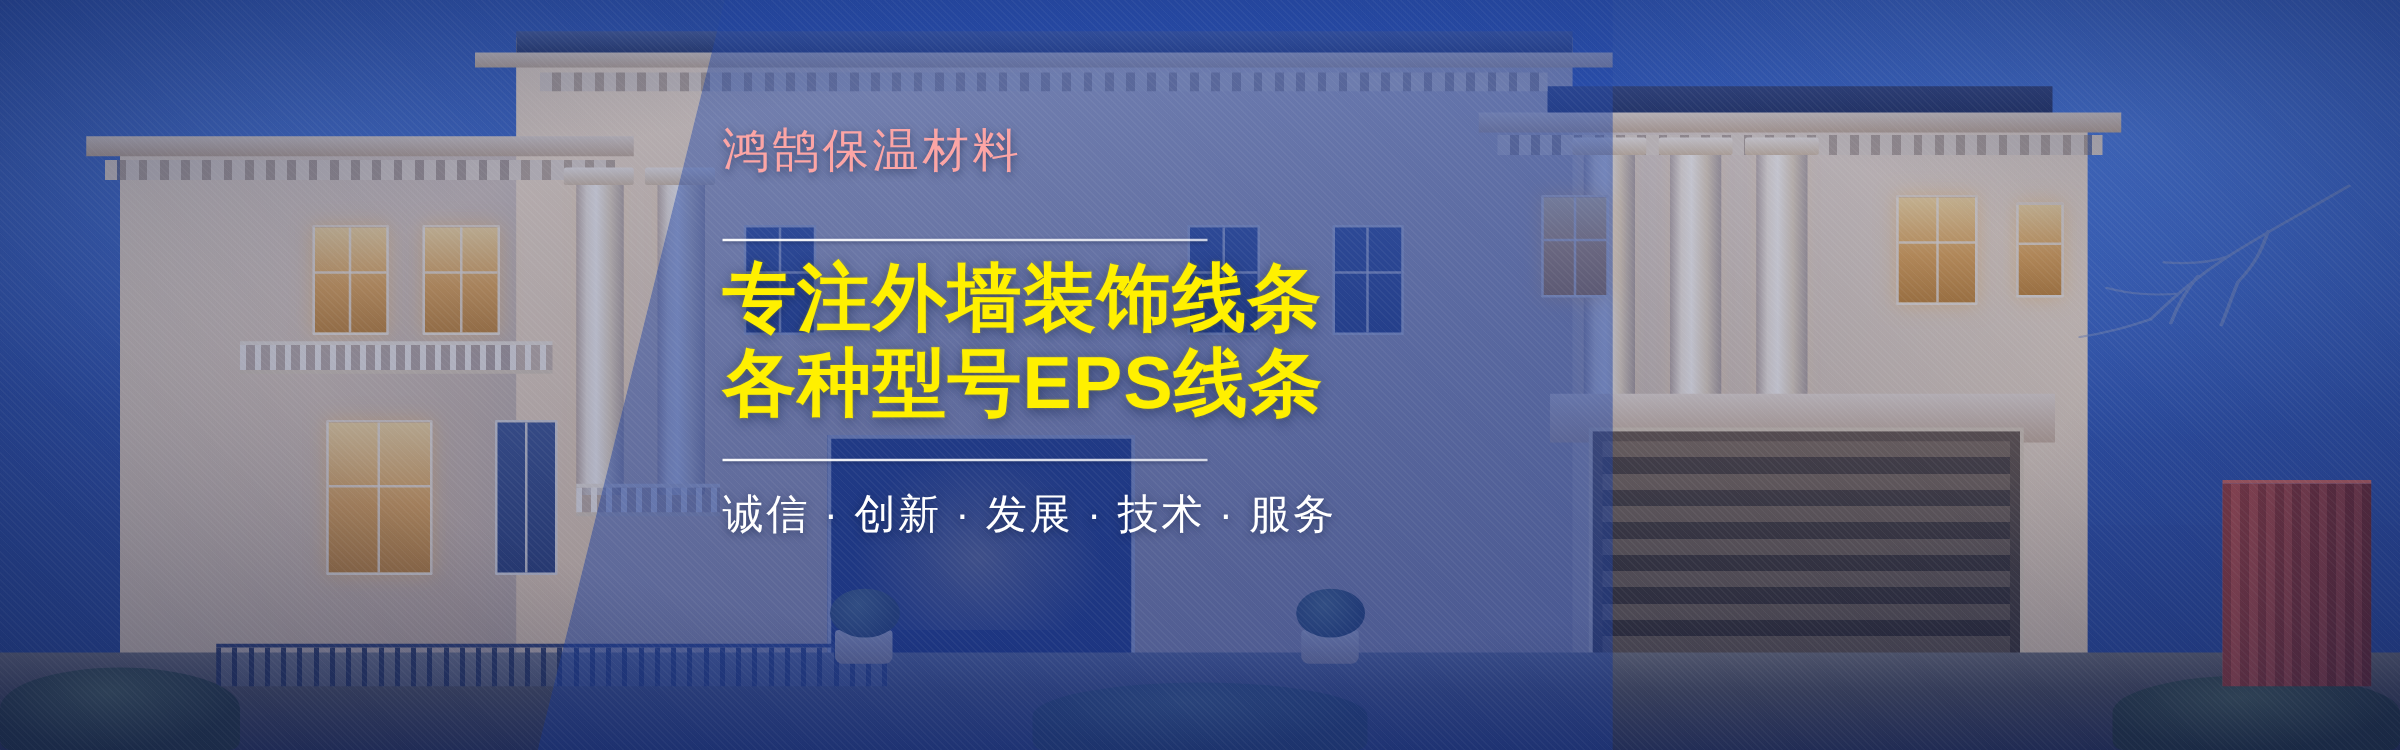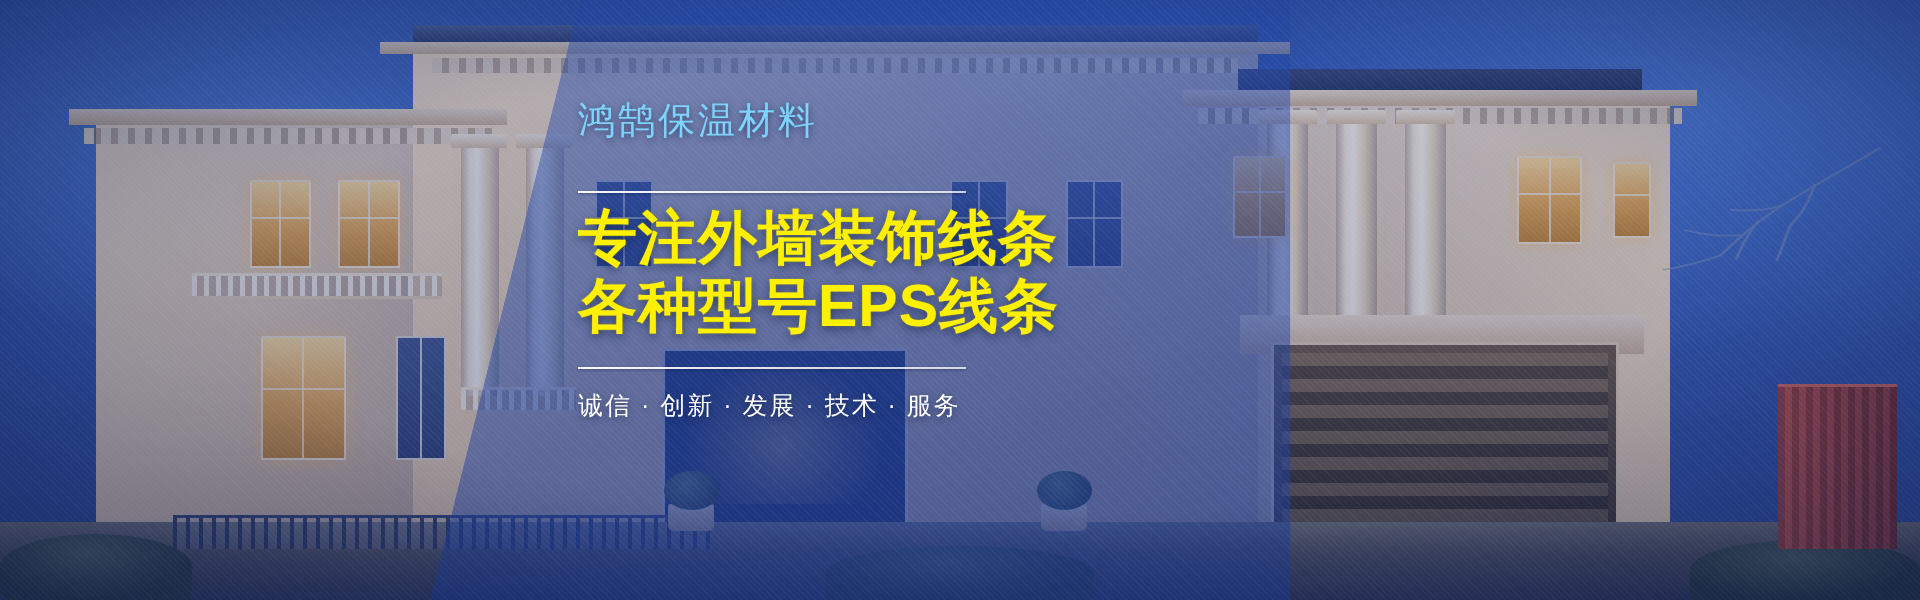--- a/index.html
+++ b/index.html
@@ -172,21 +172,21 @@
     position:absolute;inset:0;pointer-events:none;
     background:radial-gradient(ellipse at 50% 48%,rgba(0,0,0,0) 52%,rgba(10,20,55,.38) 100%);
   }
 
   
   .copy{
     position:absolute;left:578px;top:98px;width:700px;
     z-index:30;
   }
   .brand{
-    color:#7dd3fc;
+    color:#fca5a5;
     font-size:37px;
     letter-spacing:3px;
     font-weight:400;
     line-height:1.22;
     text-shadow:0 2px 7px rgba(8,20,55,.55);
     white-space:nowrap;
   }
   .rule{
     width:388px;height:2px;
     background:linear-gradient(90deg,rgba(255,255,255,.96),rgba(255,255,255,.75));
@@ -200,21 +200,21 @@
     font-weight:bold;
     letter-spacing:1px;
     line-height:1.12;
     margin-top:12px;
     white-space:nowrap;
     text-shadow:0 3px 10px rgba(12,28,72,.60), 0 0 2px rgba(255,240,0,.5);
   }
   .headline + .headline{margin-top:2px;}
   .tagline{
     color:#ffffff;
-    font-size:25px;
+    font-size:33px;
     letter-spacing:2px;
     font-weight:400;
     margin-top:20px;
     white-space:nowrap;
     text-shadow:0 2px 7px rgba(8,20,55,.55);
   }
 </style>
 </head>
 <body>
 

